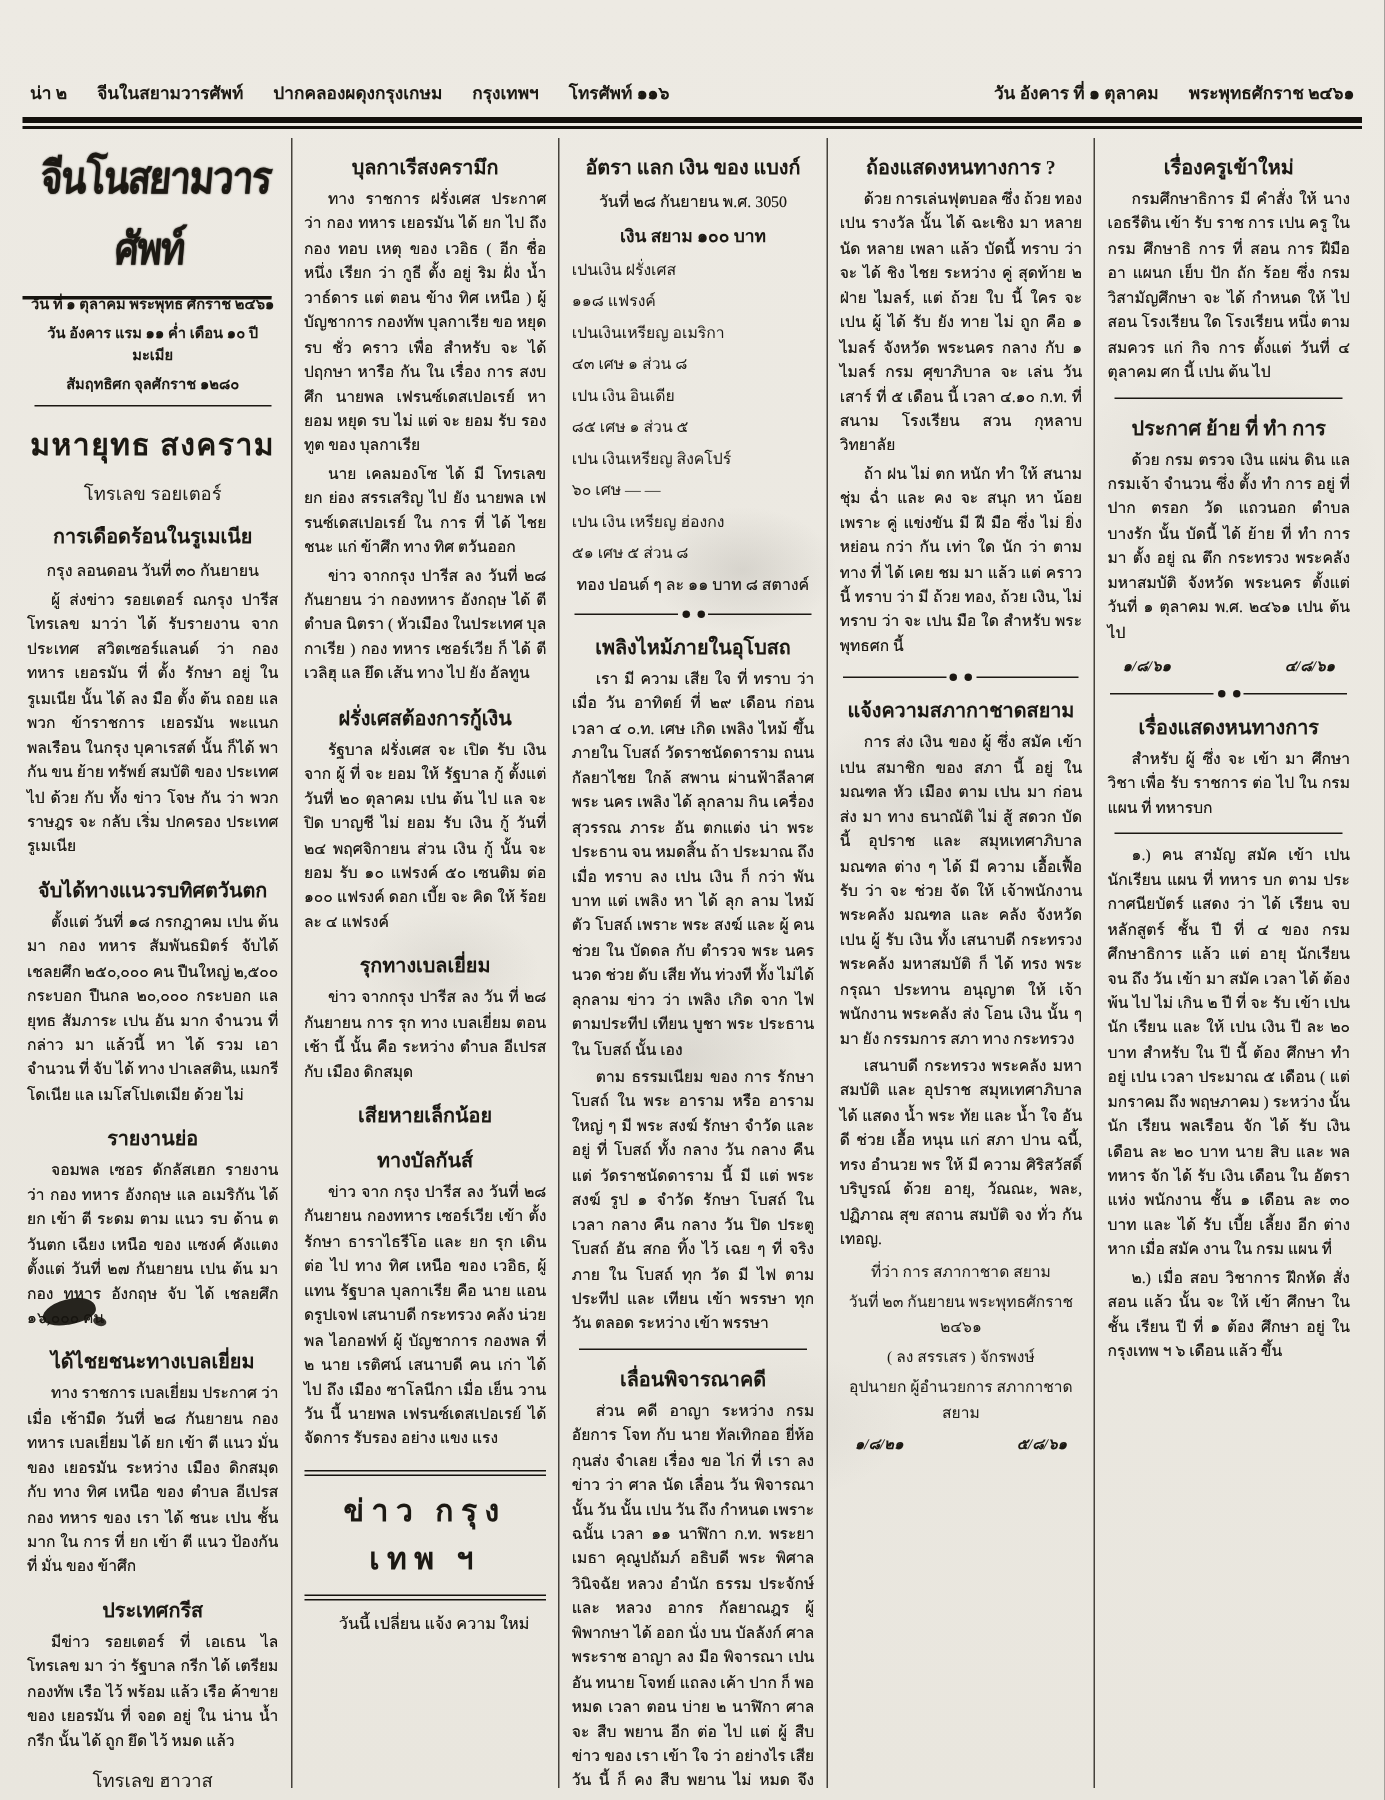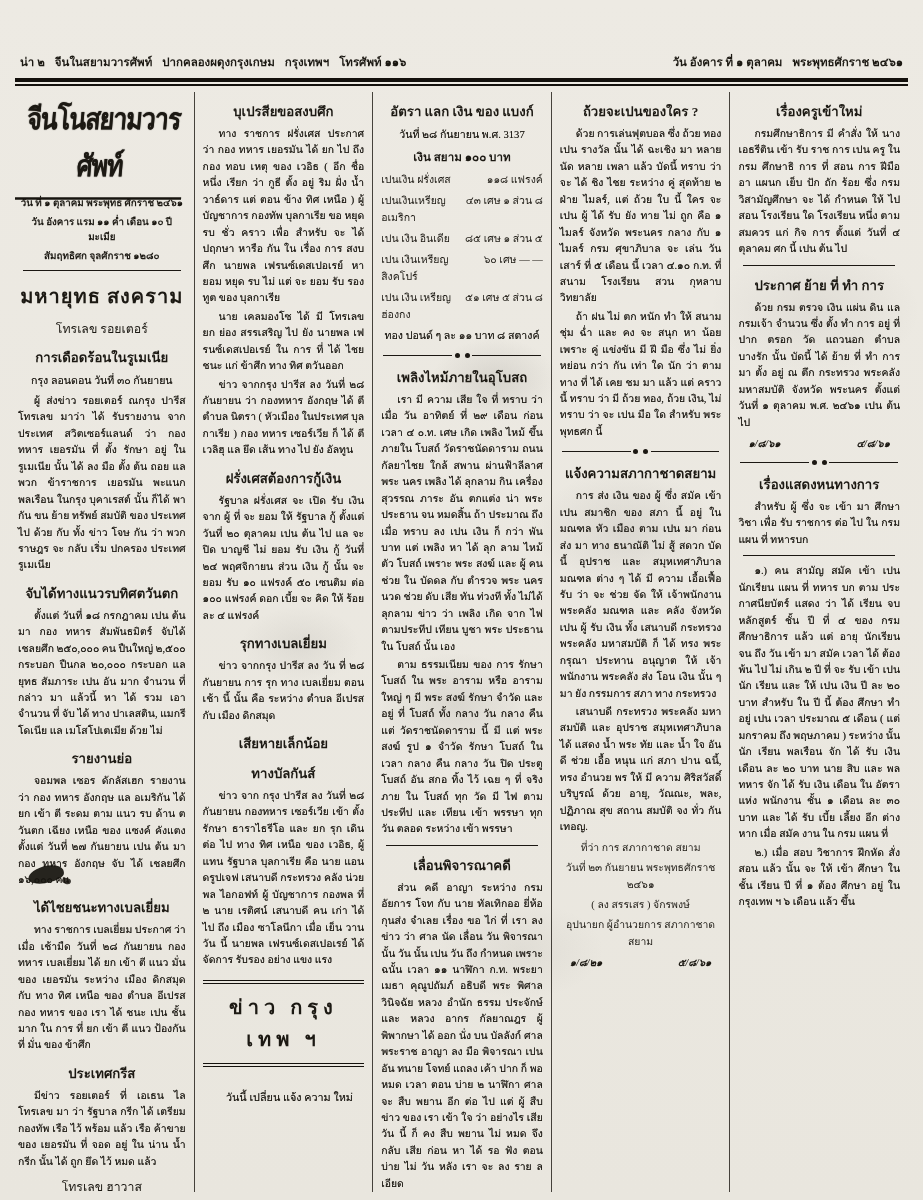--- a/index.html
+++ b/index.html
@@ -11,21 +11,21 @@
       radial-gradient(90px 60px at 495px 380px, rgba(105,102,96,.16), transparent 70%),
       radial-gradient(130px 85px at 625px 530px, rgba(105,102,96,.13), transparent 70%),
       radial-gradient(110px 75px at 455px 705px, rgba(105,102,96,.13), transparent 70%),
       radial-gradient(85px 55px at 300px 645px, rgba(105,102,96,.10), transparent 70%),
       radial-gradient(150px 95px at 815px 310px, rgba(105,102,96,.09), transparent 70%),
       radial-gradient(120px 70px at 520px 950px, rgba(105,102,96,.08), transparent 70%),
       linear-gradient(#edeae3,#e9e6de);
   }
   .running{
     position:absolute;top:53px;left:20px;right:20px;
-    display:flex;align-items:baseline;gap:10px;
+    display:flex;align-items:baseline;gap:20px;
     font-weight:bold;font-size:11.5px;white-space:nowrap;
   }
   .running .sp{flex:1;}
   .toprule{position:absolute;top:78px;left:15px;right:15px;height:8px;}
   .toprule .a{height:4px;background:#14110d;}
   .toprule .b{height:1.5px;background:#14110d;margin-top:2px;}
   .cols{
     position:absolute;top:92px;left:15px;right:15px;bottom:8px;
     display:grid;grid-template-columns:repeat(5,1fr);
   }
@@ -46,24 +46,24 @@
   .pc{text-align:center;font-size:10.6px;margin:4px 0;text-shadow:0 0 .4px rgba(25,21,15,.6);}
   .pcb{text-align:center;font-size:11.6px;font-weight:bold;margin:5px 0;}
   .line{font-size:10.8px;margin:5px 0 5px 12px;text-shadow:0 0 .4px rgba(25,21,15,.6);text-align:center;}
   .sig{text-align:center;font-size:10.4px;margin:3px 0;}
   .rule{border:none;border-top:1.2px solid #1b1712;width:94%;margin:7px auto;}
   .orn{display:flex;align-items:center;margin:9px 2px;}
   .orn::before,.orn::after{content:"";flex:1;border-top:1.6px solid #1b1712;}
   .orn .dot{width:5px;height:5px;background:#1b1712;border-radius:50%;margin:0 2.5px;}
   .box{
     border-top:4px double #14110d;border-bottom:4px double #14110d;
-    padding:7px 0 8px;margin:11px 0 22px;text-align:center;
+    padding:7px 0 8px;margin:11px 0 7px;text-align:center;
     font-size:20px;font-weight:bold;letter-spacing:5px;
   }
-  .xr{display:flex;justify-content:space-between;align-items:baseline;font-size:10.5px;margin:4px 0;gap:4px;}
+  .xr{display:flex;justify-content:space-between;align-items:baseline;font-size:10.5px;margin:4px 0;gap:4px;flex-direction:column;}
   .xr .v{white-space:nowrap;}
   .dates{display:flex;justify-content:space-between;font-size:10px;font-style:italic;margin:5px 10px 3px;font-weight:bold;}
   .blot{position:absolute;left:28px;top:866px;width:36px;height:17px;background:#17140f;
     border-radius:60% 40% 55% 45%/62% 50% 45% 40%;transform:rotate(-9deg);opacity:.93;}
   .blot2{position:absolute;left:62px;top:878px;width:9px;height:6px;background:#17140f;
     border-radius:50%;transform:rotate(15deg);opacity:.85;}
 </style>
 </head>
 <body>
 
@@ -101,37 +101,37 @@
         <div class="p">ตั้งแต่ วันที่ ๑๘ กรกฎาคม เปน ต้น มา กอง ทหาร สัมพันธมิตร์ จับได้ เชลยศึก ๒๕๐,๐๐๐ คน ปืนใหญ่ ๒,๕๐๐ กระบอก ปืนกล ๒๐,๐๐๐ กระบอก แล ยุทธ สัมภาระ เปน อัน มาก จำนวน ที่ กล่าว มา แล้วนี้ หา ได้ รวม เอา จำนวน ที่ จับ ได้ ทาง ปาเลสติน, แมกรีโดเนีย แล เมโสโปเตเมีย ด้วย ไม่</div>
         <div class="h2">รายงานย่อ</div>
         <div class="p">จอมพล เซอร ดักลัสเฮก รายงาน ว่า กอง ทหาร อังกฤษ แล อเมริกัน ได้ ยก เข้า ตี ระดม ตาม แนว รบ ด้าน ตวันตก เฉียง เหนือ ของ แซงค์ คังแตง ตั้งแต่ วันที่ ๒๗ กันยายน เปน ต้น มา กอง ทหาร อังกฤษ จับ ได้ เชลยศึก ๑๖,๐๐๐ คน</div>
         <div class="h2">ได้ไชยชนะทางเบลเยี่ยม</div>
         <div class="p">ทาง ราชการ เบลเยี่ยม ประกาศ ว่า เมื่อ เช้ามืด วันที่ ๒๘ กันยายน กอง ทหาร เบลเยี่ยม ได้ ยก เข้า ตี แนว มั่น ของ เยอรมัน ระหว่าง เมือง ดิกสมุด กับ ทาง ทิศ เหนือ ของ ตำบล อีเปรส กอง ทหาร ของ เรา ได้ ชนะ เปน ชั้น มาก ใน การ ที่ ยก เข้า ตี แนว ป้องกัน ที่ มั่น ของ ข้าศึก</div>
         <div class="h2">ประเทศกรีส</div>
         <div class="p">มีข่าว รอยเตอร์ ที่ เอเธน ไล โทรเลข มา ว่า รัฐบาล กรีก ได้ เตรียม กองทัพ เรือ ไว้ พร้อม แล้ว เรือ ค้าขาย ของ เยอรมัน ที่ จอด อยู่ ใน น่าน น้ำ กรีก นั้น ได้ ถูก ยึด ไว้ หมด แล้ว</div>
         <div class="h3">โทรเลข ฮาวาส</div>
       </div>
       <div class="col">
-        <div class="h2">บุเปรสียขอสงบศึก</div>
+        <div class="h2">บุลกาเรีสงครามึก</div>
         <div class="p">ทาง ราชการ ฝรั่งเศส ประกาศ ว่า กอง ทหาร เยอรมัน ได้ ยก ไป ถึง กอง ทอบ เหตุ ของ เวอิธ ( อีก ชื่อ หนึ่ง เรียก ว่า กูธี ตั้ง อยู่ ริม ฝั่ง น้ำ วาธ์ดาร แต่ ตอน ข้าง ทิศ เหนือ ) ผู้ บัญชาการ กองทัพ บุลกาเรีย ขอ หยุด รบ ชั่ว คราว เพื่อ สำหรับ จะ ได้ ปฤกษา หารือ กัน ใน เรื่อง การ สงบ ศึก นายพล เฟรนซ์เดสเปอเรย์ หา ยอม หยุด รบ ไม่ แต่ จะ ยอม รับ รอง ทูต ของ บุลกาเรีย</div>
         <div class="p">นาย เคลมองโซ ได้ มี โทรเลข ยก ย่อง สรรเสริญ ไป ยัง นายพล เฟรนซ์เดสเปอเรย์ ใน การ ที่ ได้ ไชย ชนะ แก่ ข้าศึก ทาง ทิศ ตวันออก</div>
         <div class="p">ข่าว จากกรุง ปารีส ลง วันที่ ๒๘ กันยายน ว่า กองทหาร อังกฤษ ได้ ตี ตำบล นิตรา ( หัวเมือง ในประเทศ บุลกาเรีย ) กอง ทหาร เซอร์เวีย ก็ ได้ ตี เวลิฮุ แล ยึด เส้น ทาง ไป ยัง อัลทูน</div>
         <div class="h2">ฝรั่งเศสต้องการกู้เงิน</div>
         <div class="p">รัฐบาล ฝรั่งเศส จะ เปิด รับ เงิน จาก ผู้ ที่ จะ ยอม ให้ รัฐบาล กู้ ตั้งแต่ วันที่ ๒๐ ตุลาคม เปน ต้น ไป แล จะ ปิด บาญชี ไม่ ยอม รับ เงิน กู้ วันที่ ๒๔ พฤศจิกายน ส่วน เงิน กู้ นั้น จะ ยอม รับ ๑๐ แฟรงค์ ๕๐ เซนติม ต่อ ๑๐๐ แฟรงค์ ดอก เบี้ย จะ คิด ให้ ร้อย ละ ๔ แฟรงค์</div>
         <div class="h2">รุกทางเบลเยี่ยม</div>
         <div class="p">ข่าว จากกรุง ปารีส ลง วัน ที่ ๒๘ กันยายน การ รุก ทาง เบลเยี่ยม ตอน เช้า นี้ นั้น คือ ระหว่าง ตำบล อีเปรส กับ เมือง ดิกสมุด</div>
         <div class="h2">เสียหายเล็กน้อย</div>
         <div class="h2">ทางบัลกันส์</div>
         <div class="p">ข่าว จาก กรุง ปารีส ลง วันที่ ๒๘ กันยายน กองทหาร เซอร์เวีย เข้า ตั้ง รักษา ธาราไธรีโอ และ ยก รุก เดิน ต่อ ไป ทาง ทิศ เหนือ ของ เวอิธ, ผู้ แทน รัฐบาล บุลกาเรีย คือ นาย แอนดรูปเจฟ เสนาบดี กระทรวง คลัง น่วยพล ไอกอฟท์ ผู้ บัญชาการ กองพล ที่ ๒ นาย เรติศน์ เสนาบดี คน เก่า ได้ ไป ถึง เมือง ซาโลนีกา เมื่อ เย็น วาน วัน นี้ นายพล เฟรนซ์เดสเปอเรย์ ได้ จัดการ รับรอง อย่าง แขง แรง</div>
         <div class="box">ข่าว กรุง เทพ ฯ</div>
         <div class="line">วันนี้ เปลี่ยน แจ้ง ความ ใหม่</div>
       </div>
       <div class="col">
         <div class="h2">อัตรา แลก เงิน ของ แบงก์</div>
-        <div class="pc">วันที่ ๒๘ กันยายน พ.ศ. 3137</div>
+        <div class="pc">วันที่ ๒๘ กันยายน พ.ศ. 3050</div>
         <div class="pcb">เงิน สยาม ๑๐๐ บาท</div>
         <div class="xr">
           <div class="l" style="display: inline-block;">เปนเงิน ฝรั่งเศส</div>
           <div class="v" style="display: inline-block;">๑๑๘ แฟรงค์</div>
         </div>
         <div class="xr">
           <div class="l" style="display: inline-block;">เปนเงินเหรียญ อเมริกา</div>
           <div class="v" style="display: inline-block;">๔๓ เศษ ๑ ส่วน ๘</div>
         </div>
         <div class="xr">
@@ -152,21 +152,21 @@
           <div class="dot"></div>
         </div>
         <div class="h2">เพลิงไหม้ภายในอุโบสถ</div>
         <div class="p">เรา มี ความ เสีย ใจ ที่ ทราบ ว่า เมื่อ วัน อาทิตย์ ที่ ๒๙ เดือน ก่อน เวลา ๔ ๐.ท. เศษ เกิด เพลิง ไหม้ ขึ้น ภายใน โบสถ์ วัดราชนัดดาราม ถนน กัลยาไชย ใกล้ สพาน ผ่านฟ้าลีลาศ พระ นคร เพลิง ได้ ลุกลาม กิน เครื่องสุวรรณ ภาระ อัน ตกแต่ง น่า พระ ประธาน จน หมดสิ้น ถ้า ประมาณ ถึง เมื่อ ทราบ ลง เปน เงิน ก็ กว่า พัน บาท แต่ เพลิง หา ได้ ลุก ลาม ไหม้ ตัว โบสถ์ เพราะ พระ สงฆ์ และ ผู้ คน ช่วย ใน บัดดล กับ ตำรวจ พระ นคร นวด ช่วย ดับ เสีย ทัน ท่วงที ทั้ง ไม่ได้ ลุกลาม ข่าว ว่า เพลิง เกิด จาก ไฟ ตามประทีป เทียน บูชา พระ ประธาน ใน โบสถ์ นั้น เอง</div>
         <div class="p">ตาม ธรรมเนียม ของ การ รักษา โบสถ์ ใน พระ อาราม หรือ อาราม ใหญ่ ๆ มี พระ สงฆ์ รักษา จำวัด และ อยู่ ที่ โบสถ์ ทั้ง กลาง วัน กลาง คืน แต่ วัดราชนัดดาราม นี้ มี แต่ พระ สงฆ์ รูป ๑ จำวัด รักษา โบสถ์ ใน เวลา กลาง คืน กลาง วัน ปิด ประตู โบสถ์ อัน สกอ ทิ้ง ไว้ เฉย ๆ ที่ จริง ภาย ใน โบสถ์ ทุก วัด มี ไฟ ตาม ประทีป และ เทียน เข้า พรรษา ทุก วัน ตลอด ระหว่าง เข้า พรรษา</div>
         <div class="rule"></div>
         <div class="h2">เลื่อนพิจารณาคดี</div>
         <div class="p">ส่วน คดี อาญา ระหว่าง กรม อัยการ โจท กับ นาย ทัลเทิกออ ยี่ห้อ กุนส่ง จำเลย เรื่อง ขอ ไก่ ที่ เรา ลง ข่าว ว่า ศาล นัด เลื่อน วัน พิจารณา นั้น วัน นั้น เปน วัน ถึง กำหนด เพราะ ฉนั้น เวลา ๑๑ นาฬิกา ก.ท. พระยา เมธา คุณูปถัมภ์ อธิบดี พระ พิศาล วินิจฉัย หลวง อำนัก ธรรม ประจักษ์ และ หลวง อากร กัลยาณฎร ผู้ พิพากษา ได้ ออก นั่ง บน บัลลังก์ ศาล พระราช อาญา ลง มือ พิจารณา เปน อัน ทนาย โจทย์ แถลง เค้า ปาก ก็ พอ หมด เวลา ตอน บ่าย ๒ นาฬิกา ศาล จะ สืบ พยาน อีก ต่อ ไป แต่ ผู้ สืบ ข่าว ของ เรา เข้า ใจ ว่า อย่างไร เสีย วัน นี้ ก็ คง สืบ พยาน ไม่ หมด จึง กลับ เสีย ก่อน หา ได้ รอ ฟัง ตอน บ่าย ไม่ วัน หลัง เรา จะ ลง ราย ลเอียด</div>
       </div>
       <div class="col">
-        <div class="h2">ถ้วยจะเปนของใคร ?</div>
+        <div class="h2">ถ้องแสดงหนทางการ ?</div>
         <div class="p">ด้วย การเล่นฟุตบอล ซึ่ง ถ้วย ทอง เปน รางวัล นั้น ได้ ฉะเชิง มา หลาย นัด หลาย เพลา แล้ว บัดนี้ ทราบ ว่า จะ ได้ ชิง ไชย ระหว่าง คู่ สุดท้าย ๒ ฝ่าย ไมลร์, แต่ ถ้วย ใบ นี้ ใคร จะ เปน ผู้ ได้ รับ ยัง ทาย ไม่ ถูก คือ ๑ ไมลร์ จังหวัด พระนคร กลาง กับ ๑ ไมลร์ กรม ศุขาภิบาล จะ เล่น วัน เสาร์ ที่ ๕ เดือน นี้ เวลา ๔.๑๐ ก.ท. ที่ สนาม โรงเรียน สวน กุหลาบ วิทยาลัย</div>
         <div class="p">ถ้า ฝน ไม่ ตก หนัก ทำ ให้ สนาม ชุ่ม ฉ่ำ และ คง จะ สนุก หา น้อย เพราะ คู่ แข่งขัน มี ฝี มือ ซึ่ง ไม่ ยิ่ง หย่อน กว่า กัน เท่า ใด นัก ว่า ตาม ทาง ที่ ได้ เคย ชม มา แล้ว แต่ คราว นี้ ทราบ ว่า มี ถ้วย ทอง, ถ้วย เงิน, ไม่ ทราบ ว่า จะ เปน มือ ใด สำหรับ พระ พุทธศก นี้</div>
         <div class="orn">
           <div class="dot"></div>
           <div class="dot"></div>
         </div>
         <div class="h2">แจ้งความสภากาชาดสยาม</div>
         <div class="p">การ ส่ง เงิน ของ ผู้ ซึ่ง สมัค เข้า เปน สมาชิก ของ สภา นี้ อยู่ ใน มณฑล หัว เมือง ตาม เปน มา ก่อน ส่ง มา ทาง ธนาณัติ ไม่ สู้ สดวก บัด นี้ อุปราช และ สมุหเทศาภิบาล มณฑล ต่าง ๆ ได้ มี ความ เอื้อเฟื้อ รับ ว่า จะ ช่วย จัด ให้ เจ้าพนักงาน พระคลัง มณฑล และ คลัง จังหวัด เปน ผู้ รับ เงิน ทั้ง เสนาบดี กระทรวง พระคลัง มหาสมบัติ ก็ ได้ ทรง พระกรุณา ประทาน อนุญาต ให้ เจ้า พนักงาน พระคลัง ส่ง โอน เงิน นั้น ๆ มา ยัง กรรมการ สภา ทาง กระทรวง</div>
         <div class="p">เสนาบดี กระทรวง พระคลัง มหา สมบัติ และ อุปราช สมุหเทศาภิบาล ได้ แสดง น้ำ พระ ทัย และ น้ำ ใจ อัน ดี ช่วย เอื้อ หนุน แก่ สภา ปาน ฉนี้, ทรง อำนวย พร ให้ มี ความ ศิริสวัสดิ์ บริบูรณ์ ด้วย อายุ, วัณณะ, พละ, ปฏิภาณ สุข สถาน สมบัติ จง ทั่ว กัน เทอญ.</div>
         <div class="sig">ที่ว่า การ สภากาชาด สยาม</div>

